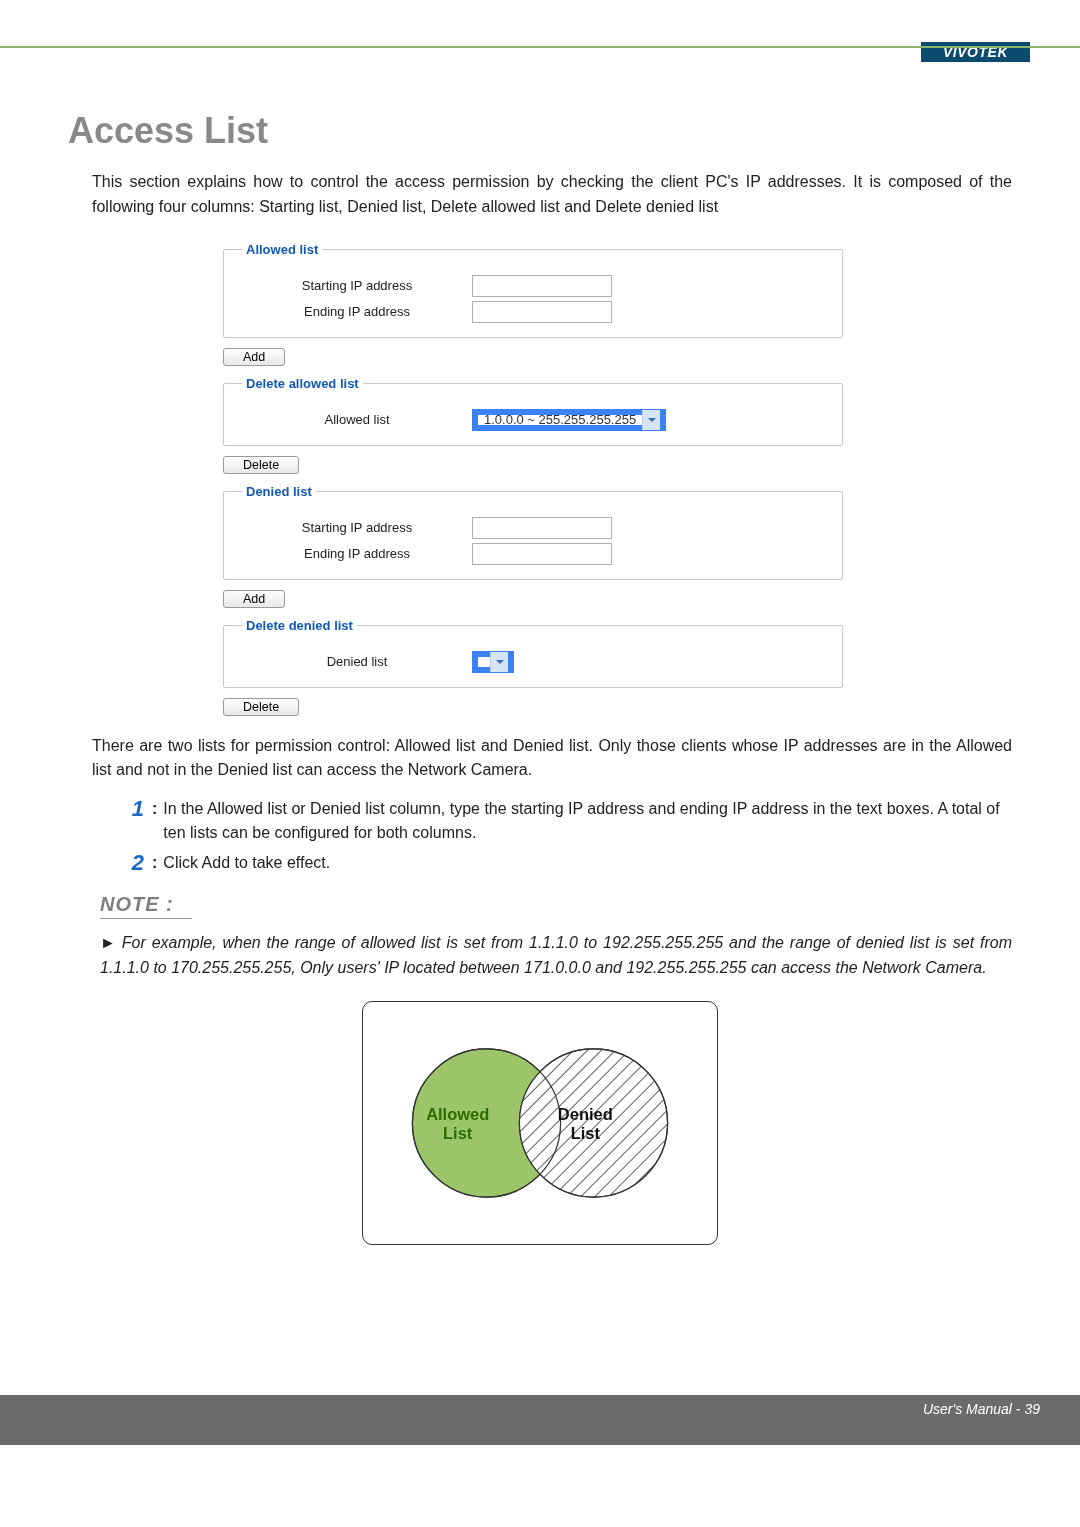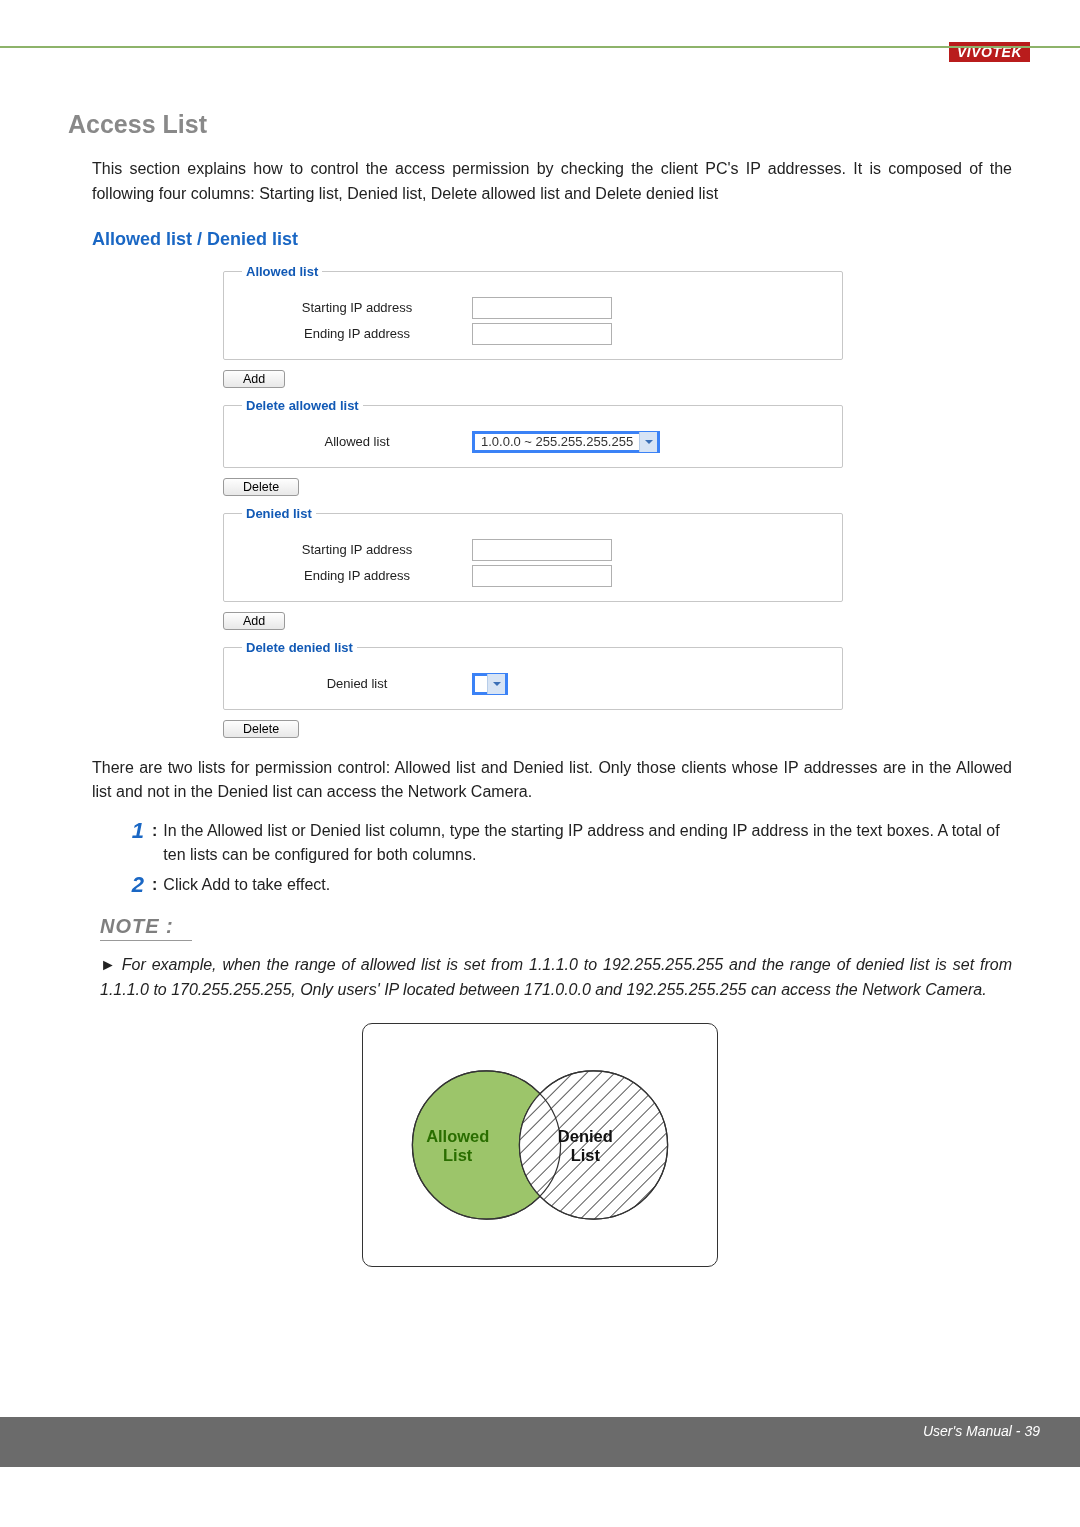--- a/index.html
+++ b/index.html
@@ -18,37 +18,37 @@
     position: relative;
     margin-bottom: 4px;
   }
   .brand {
     position: absolute;
     right: 22px;
     top: 14px;
     font-style: italic;
     font-weight: bold;
     color: #fff;
-    background: #b91c1c;
-    padding: 2px 8px;
+    background: #0c4a6e;
+    padding: 2px 22px;
     font-size: 14px;
     letter-spacing: 0.5px;
   }
   .brand-stripe {
     position: absolute;
     left: 0; right: 0; top: 46px;
     height: 2px;
     background: #8db36a;
   }
   .content {
     padding: 38px 40px 30px 40px;
   }
   h1.page-title {
     color: #898989;
-    font-size: 25px;
+    font-size: 36px;
     font-weight: bold;
     margin-bottom: 18px;
   }
   p.intro {
     font-size: 16px;
     line-height: 1.55;
     text-align: justify;
     margin: 0 0 22px 24px;
     color: #222;
   }
@@ -94,21 +94,21 @@
     width: 140px;
     height: 22px;
     border: 1px solid #b0b0b0;
     font-size: 12px;
     padding: 0 4px;
   }
   .select-like {
     display: inline-flex;
     align-items: center;
     height: 22px;
-    border: 3px solid #3b82f6;
+    border: 6px solid #3b82f6;
     background: #fff;
     font-size: 13px;
     padding: 0 0 0 6px;
   }
   .select-like .sel-text {
     padding-right: 6px;
   }
   .select-like .sel-arrow {
     width: 18px;
     height: 20px;
@@ -219,21 +219,20 @@
 
 <div class="page">
   <div class="header-band">
     <div class="brand">VIVOTEK</div>
   </div>
   <div class="brand-stripe"></div>
 
   <div class="content">
     <h1 class="page-title">Access List</h1>
     <p class="intro">This section explains how to control the access permission by checking the client PC's IP addresses. It is composed of the following four columns: Starting list, Denied list, Delete allowed list and Delete denied list</p>
-    <h2 class="section-subtitle">Allowed list / Denied list</h2>
 
     <div class="ui-panel">
 
       <fieldset class="group">
         <legend>Allowed list</legend>
         <div class="row">
           <div class="label">Starting IP address</div>
           <input class="text" type="text" style="">
         </div>
         <div class="row">

